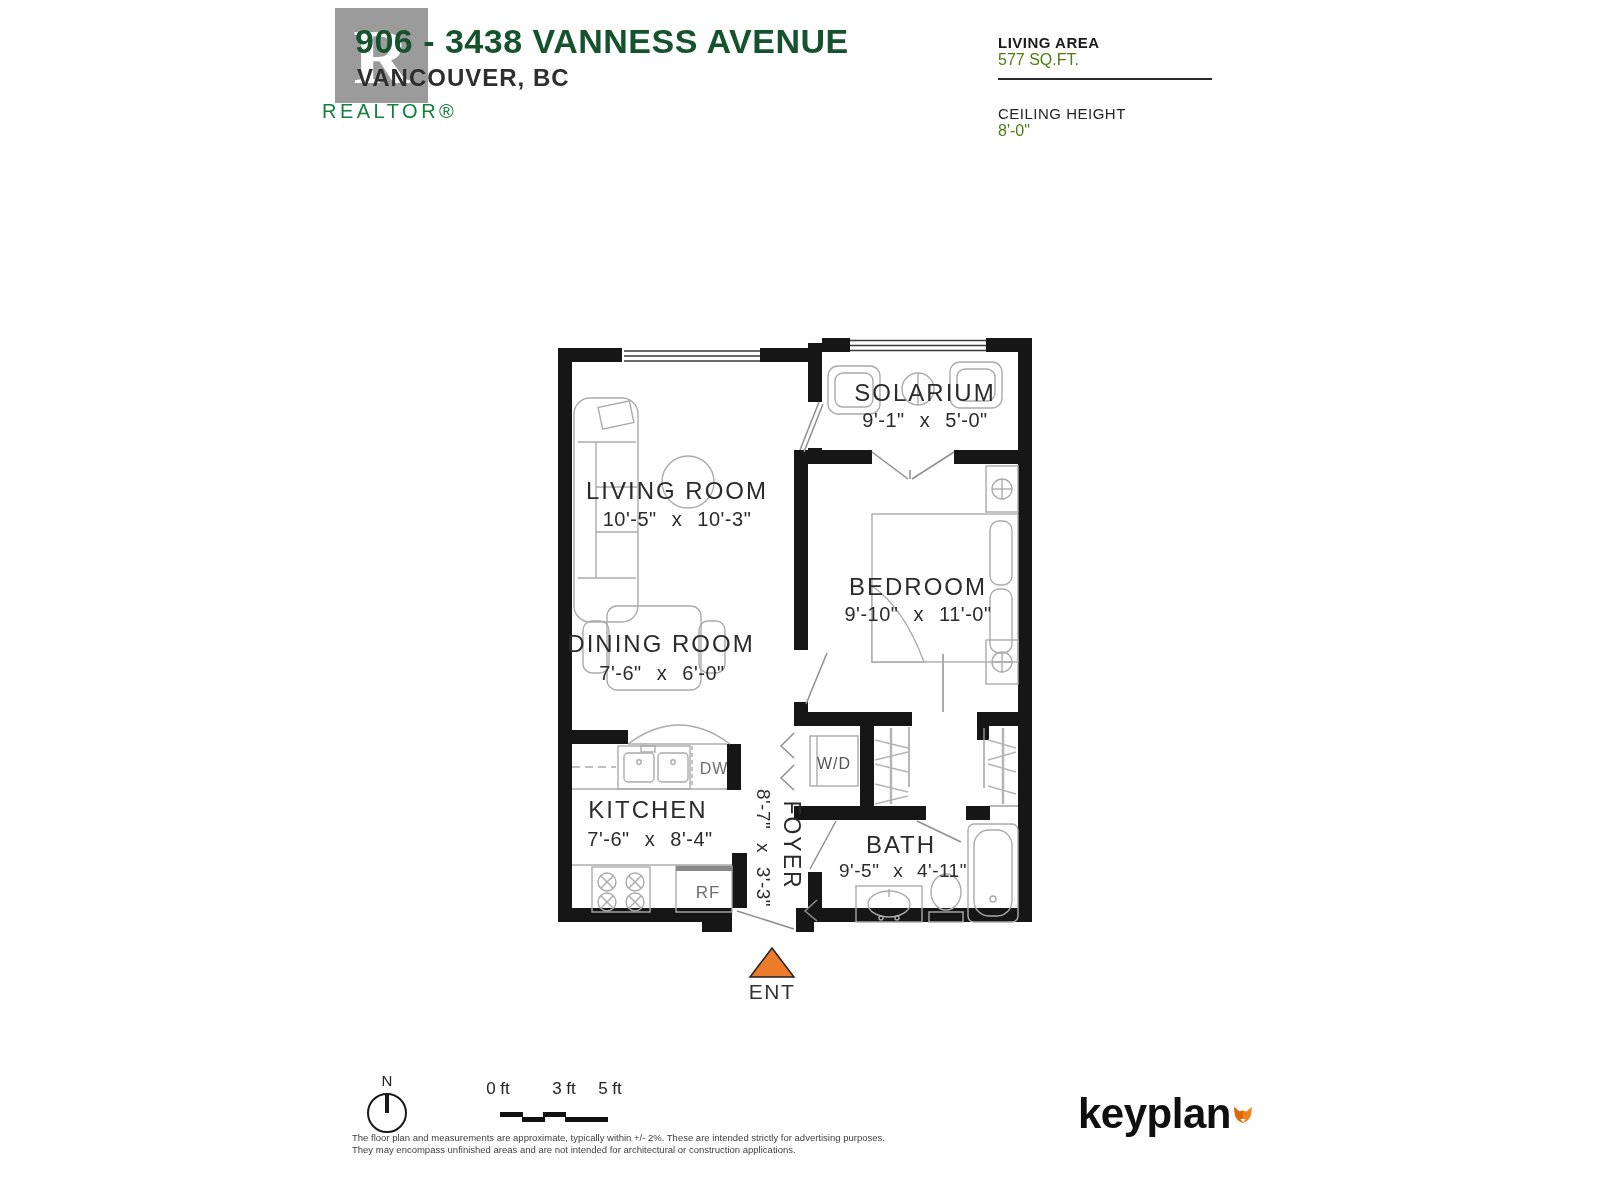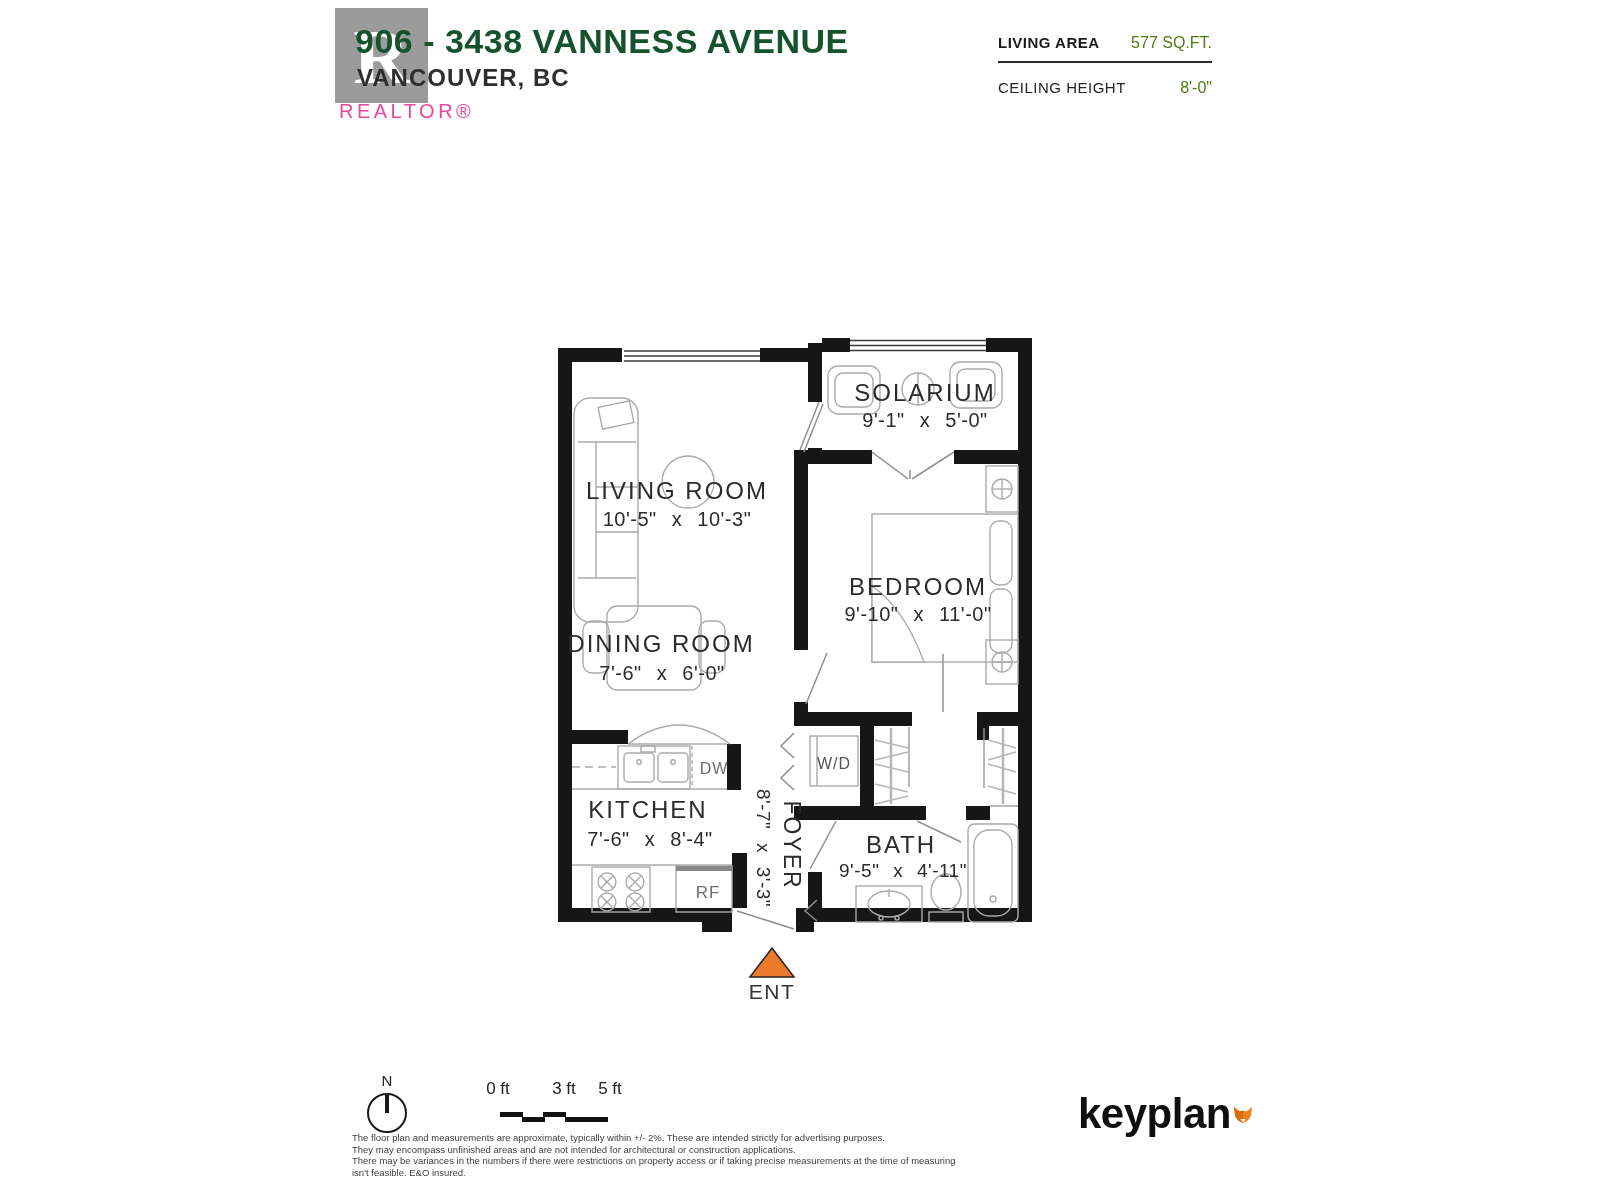--- a/index.html
+++ b/index.html
@@ -11,34 +11,34 @@
   .abs{position:absolute;}
 
   
   .logo-box{
     left:335px;top:8px;width:93px;height:95px;background:#9b9b9b;
     color:#ffffff;text-align:center;line-height:98px;
     font-family:"Liberation Serif",serif;font-weight:700;font-size:78px;
     z-index:1;
   }
   .logo-brand{
-    left:339px;top:100px;font-size:20px;letter-spacing:3.5px;color:#ec4899;z-index:1;
+    left:322px;top:100px;font-size:20px;letter-spacing:3.5px;color:#15803d;z-index:1;
   }
   .page-title{
     left:355px;top:22px;font-size:34px;font-weight:700;color:#14532d;
     letter-spacing:0.5px;z-index:2;white-space:nowrap;
   }
   .page-subtitle{
     left:357px;top:64px;font-size:24px;font-weight:700;color:#2e2e2e;
     letter-spacing:1px;z-index:2;
   }
   .stats{left:998px;top:34px;width:214px;z-index:2;}
-  .stats .row{display:flex;justify-content:space-between;align-items:baseline;}
+  .stats .row{display:flex;justify-content:space-between;align-items:baseline;flex-direction:column;}
   .stats .row1{padding-bottom:9px;border-bottom:2px solid #2a2a2a;}
-  .stats .row2{padding-top:16px;}
+  .stats .row2{padding-top:25px;}
   .stats .lbl{font-size:15px;font-weight:700;letter-spacing:0.5px;color:#1a1a1a;}
   .stats .lbl2{font-size:15px;font-weight:400;letter-spacing:0.5px;color:#242424;}
   .stats .val{font-size:16px;color:#4d7c0f;}
 
   
   svg text{font-family:"Liberation Sans",sans-serif;fill:#2b2b2b;}
   .room-name{font-size:24px;letter-spacing:2px;}
   .room-dims{font-size:20px;letter-spacing:0.5px;word-spacing:9px;}
   .room-dims-sm{font-size:19px;letter-spacing:0.5px;word-spacing:8px;}
   .fix-lbl{font-size:16px;fill:#6e6e6e;letter-spacing:1px;}
@@ -304,21 +304,20 @@
     <rect x="32" y="40" width="23" height="5"></rect>
     <rect x="54" y="45" width="23" height="5"></rect>
     <rect x="75" y="40" width="23" height="5"></rect>
     <rect x="97" y="45" width="43" height="5"></rect>
   </g>
 </svg>
 
 <div class="abs disclaimer">
   <div>The floor plan and measurements are approximate, typically within +/- 2%. These are intended strictly for advertising purposes.</div>
   <div>They may encompass unfinished areas and are not intended for architectural or construction applications.</div>
-  <div>There may be variances in the numbers if there were restrictions on property access or if taking precise measurements at the time of measuring isn't feasible. E&amp;O insured.</div>
 </div>
 
 <div class="abs brand">
   <span class="word">keyplan</span>
   <svg width="20" height="18" viewBox="0 0 20 18">
     <path d="M1,1 L6.5,5.5 L10,4.5 L13.5,5.5 L19,1 L18,9 Q17,14 10,17 Q3,14 2,9 Z" fill="#F08019"></path>
     <path d="M1,1 L6.5,5.5 L10,4.5 L10,17 Q3,14 2,9 Z" fill="#D96A0E"></path>
     <path d="M7.5,13 L10,16.5 L12.5,13 Z" fill="#ffffff"></path>
   </svg>
 </div>

